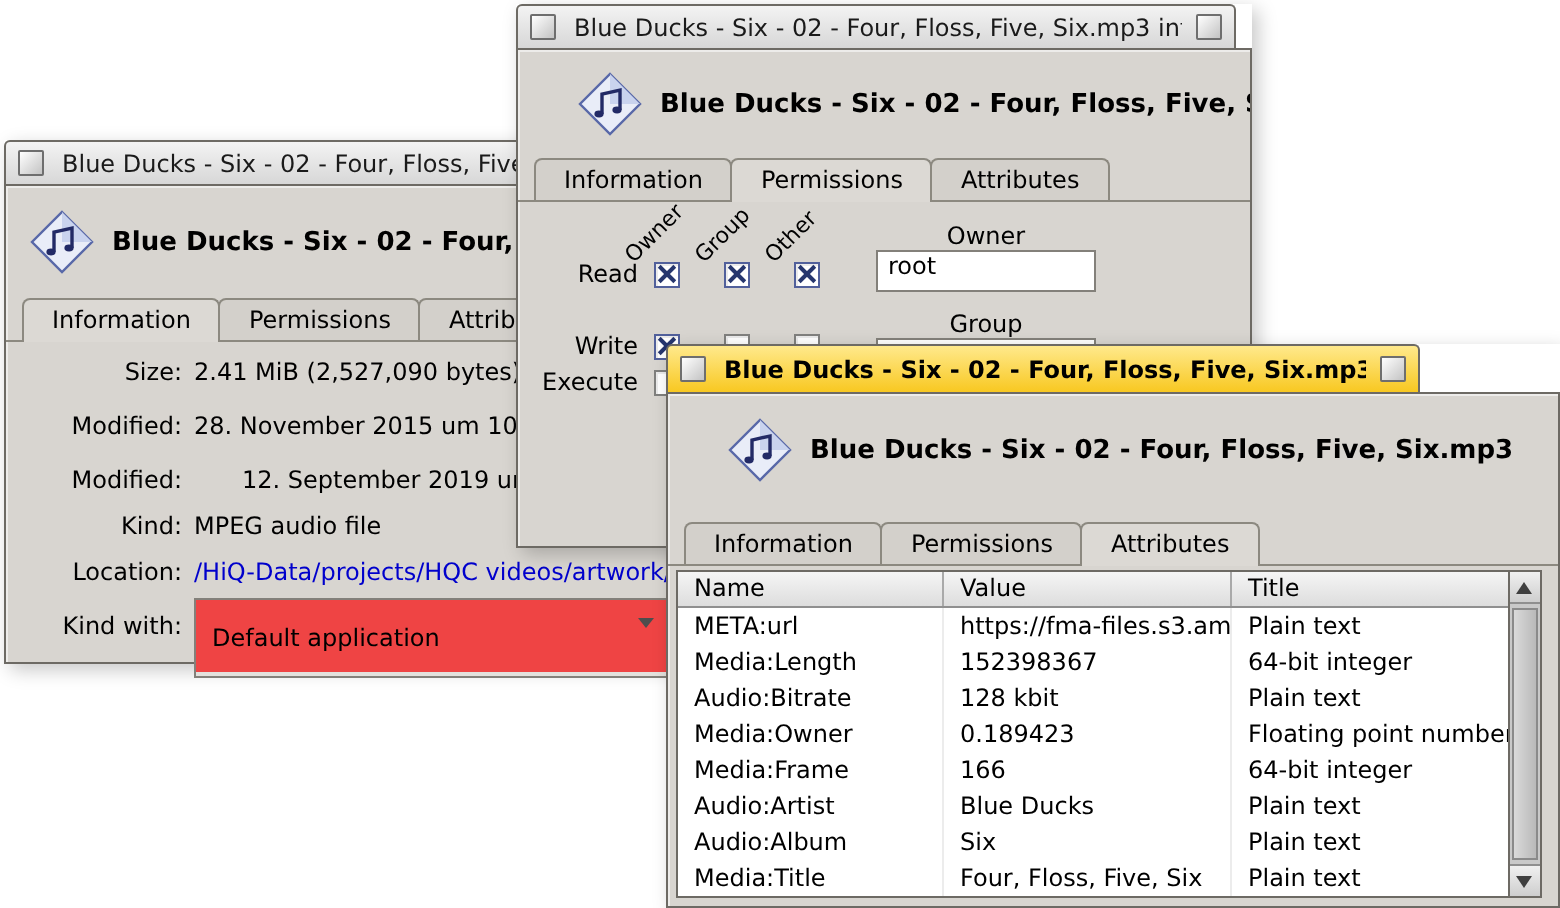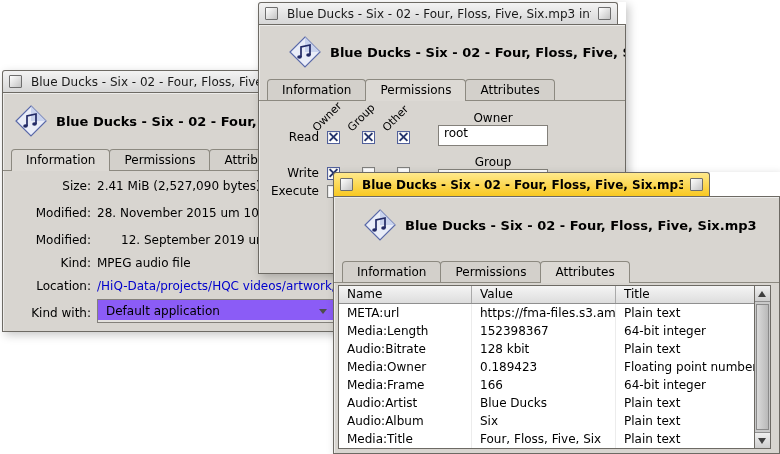--- a/index.html
+++ b/index.html
@@ -30,21 +30,21 @@
             border-bottom:1px solid #8c8980; display:flex; align-items:center; }
   .tab { height:21px; line-height:20px; padding:0 14px; font-size:12px; color:#000;
          background:#d3d0cb; border:1px solid #8c8980; border-bottom:none;
          border-radius:4px 4px 0 0; margin-right:-1px; white-space:nowrap; }
   .tab.selected { background:#dcd9d4; height:22px; margin-bottom:-1px; position:relative; z-index:2; }
 
   .inforow { position:absolute; left:0; right:2px; height:16px; display:flex; align-items:center; font-size:12px; color:#000; }
   .flabel { width:88px; flex:none; text-align:right; margin-right:6px; }
   .fvalue { flex:1; white-space:nowrap; overflow:hidden; }
   .fvalue.link { color:var(--link,#0000cc); }
-  .menufield { position:absolute; left:94px; top:206px; width:238px; height:24px; background:#8b5cf6;
+  .menufield { position:absolute; left:94px; top:206px; width:238px; height:40px; background:#ef4444;
                border:1px solid #83807a; box-shadow:inset 0 -2px 0 #e3e1dd; display:flex; align-items:center;
                padding:4px 8px; font-size:12px; }
   .dd-arrow { position:absolute; right:7px; top:9px; width:0; height:0;
               border-left:4px solid transparent; border-right:4px solid transparent; border-top:5px solid #4d4d4d; }
 
   .permcolhead { position:absolute; font-size:11px; color:#000; transform:rotate(-45deg); transform-origin:0 100%; white-space:nowrap; }
   .permrow { position:absolute; left:8px; height:16px; display:flex; align-items:center; }
   .permlabel { width:52px; flex:none; text-align:right; font-size:12px; color:#000; }
   .cb { width:13px; height:13px; flex:none; background:#fff; border:1px solid #80807e; position:relative;
         box-shadow:inset 1px 1px 0 rgba(0,0,0,.08); }

